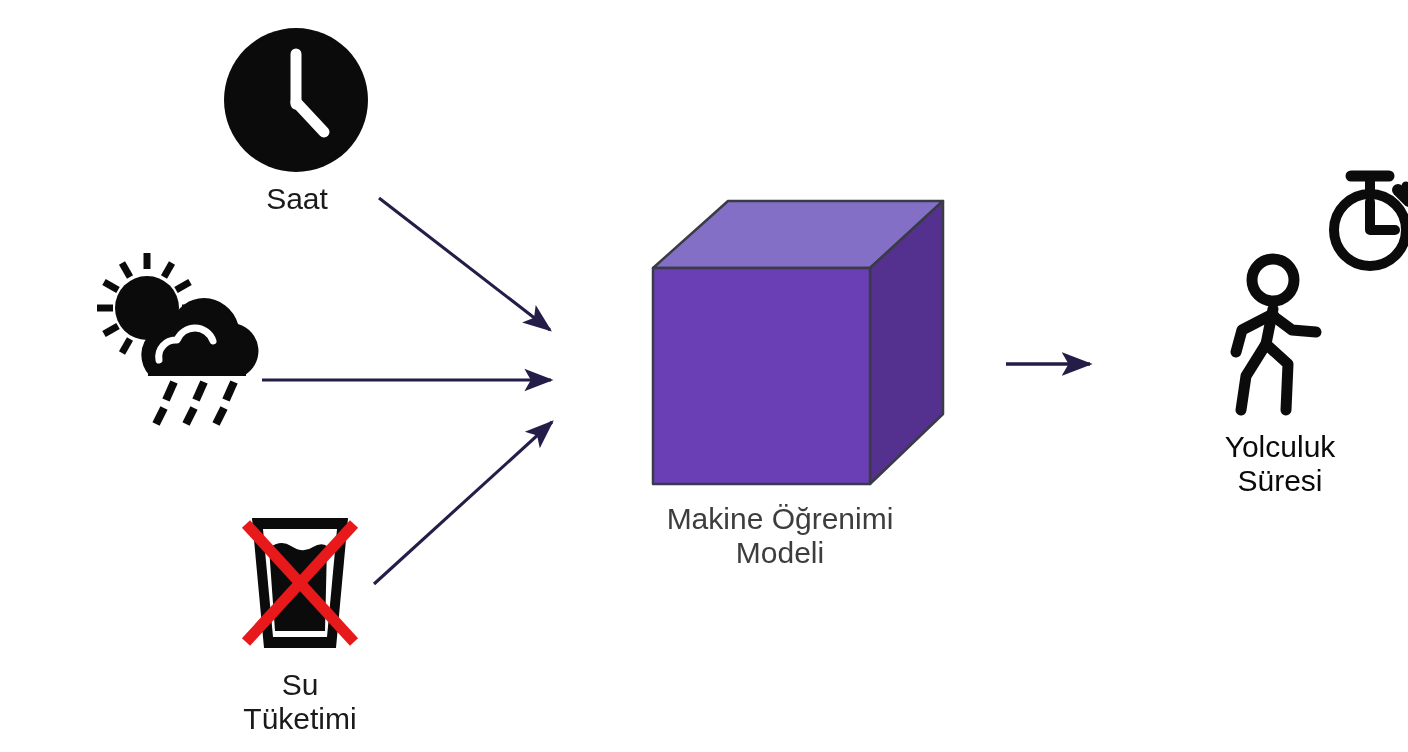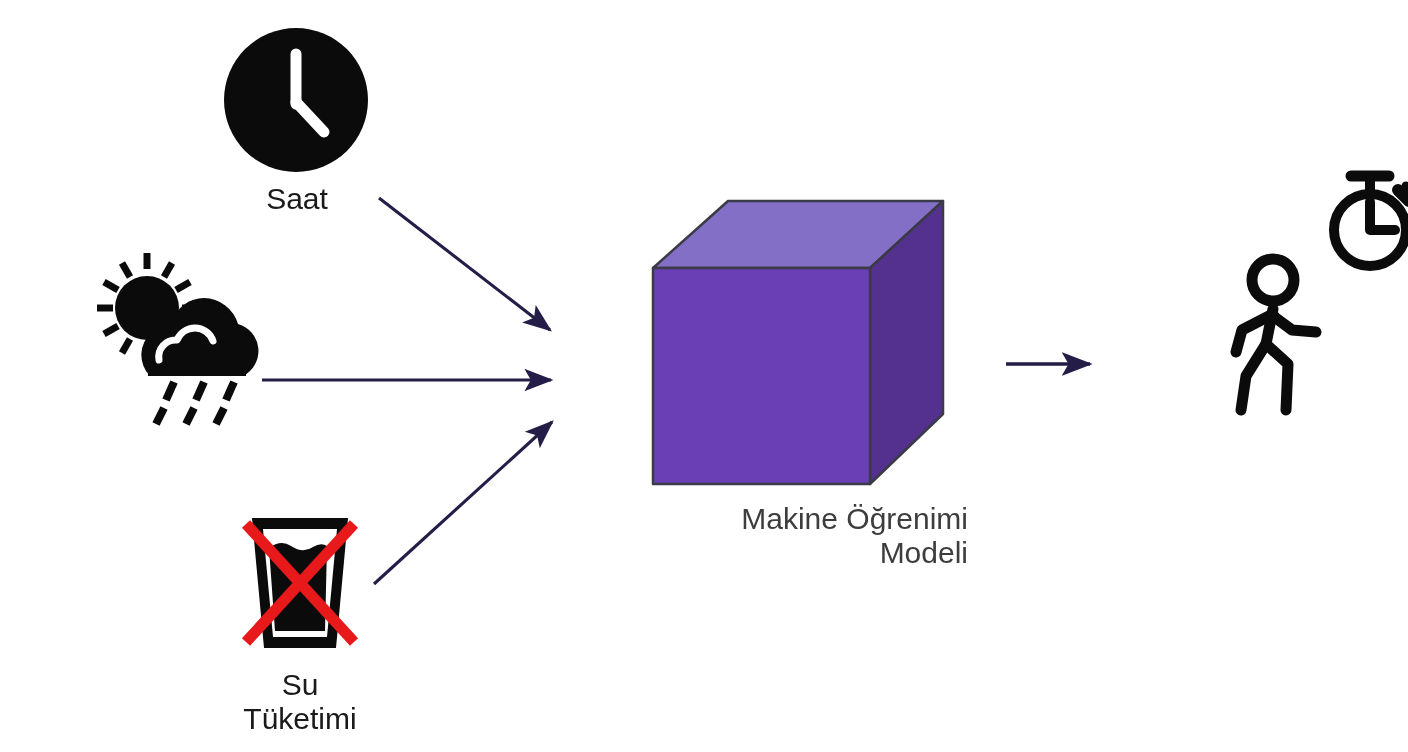--- a/index.html
+++ b/index.html
@@ -139,21 +139,21 @@
   <div class="node" style="left:604px; top:196px; width:300px; height:292px;">
     <svg width="300" height="292" viewBox="0 0 300 292">
 
       <polygon points="5,72 80,5 295,5 222,72" fill="#8370c6" stroke="#3b3b47" stroke-width="2.5" stroke-linejoin="round"></polygon>
 
       <polygon points="222,72 295,5 295,218 222,288" fill="#54308f" stroke="#3b3b47" stroke-width="2.5" stroke-linejoin="round"></polygon>
 
       <polygon points="5,72 222,72 222,288 5,288" fill="#6a3fb5" stroke="#3b3b47" stroke-width="2.5" stroke-linejoin="round"></polygon>
     </svg>
   </div>
-  <div class="label model-label" style="left:584px; top:502px; width:340px;text-align:right;">Makine Öğrenimi
+  <div class="label model-label" style="left:566px; top:502px; width:340px;">Makine Öğrenimi
 Modeli</div>
 
   <div class="node" style="left:1182px; top:252px; width:112px; height:166px;">
     <svg width="112" height="166" viewBox="0 0 112 166">
       <g fill="none" stroke="#0b0b0b" stroke-width="11" stroke-linecap="round" stroke-linejoin="round">
         <circle cx="47" cy="28" r="21"></circle>
 
         <path d="M47 57 L40 92"></path>
 
         <path d="M47 62 L16 78 L10 100"></path>
@@ -177,14 +177,16 @@
         <line x1="48" y1="10" x2="48" y2="26" stroke-width="10"></line>
 
         <path d="M76 22 L87 33" stroke-width="12"></path>
         <path d="M84 18 L91 26" stroke-width="9"></path>
 
         <path d="M48 34 L48 62 L73 62" stroke-width="10"></path>
       </g>
     </svg>
   </div>
 
+  <div class="label output-label" style="left:1136px; top:430px; width:200px;">Yolculuk
+Süresi</div>
 
 </div>
 
 </body></html>

